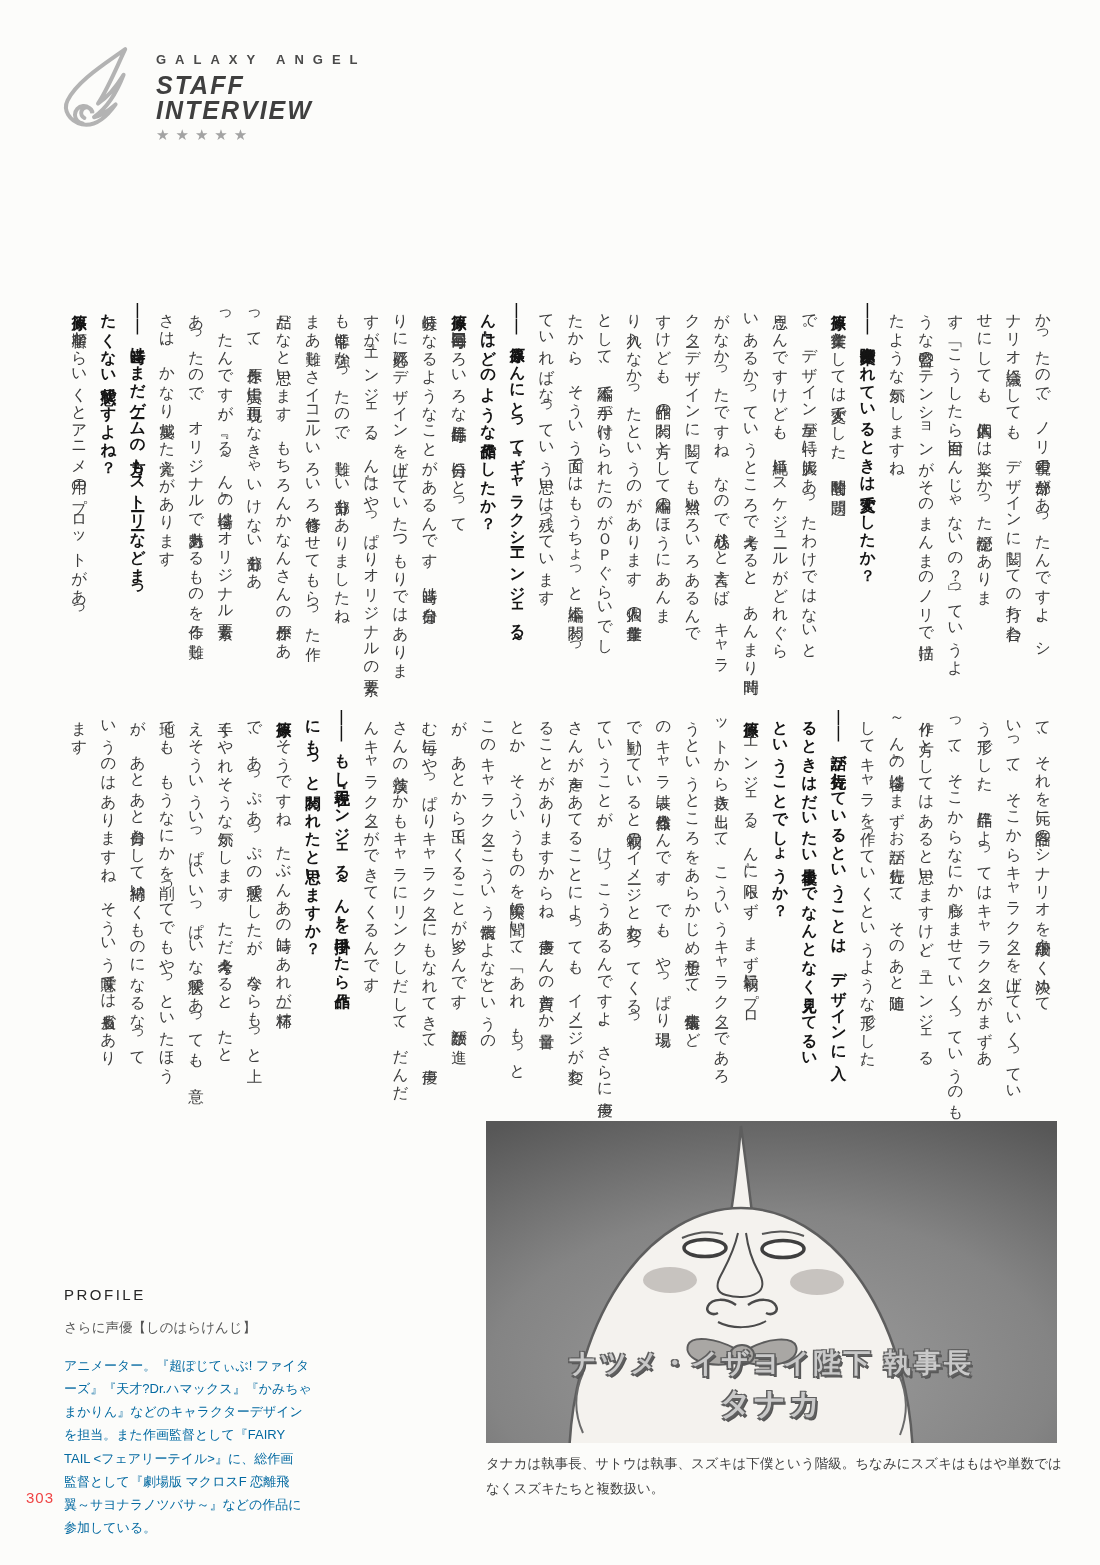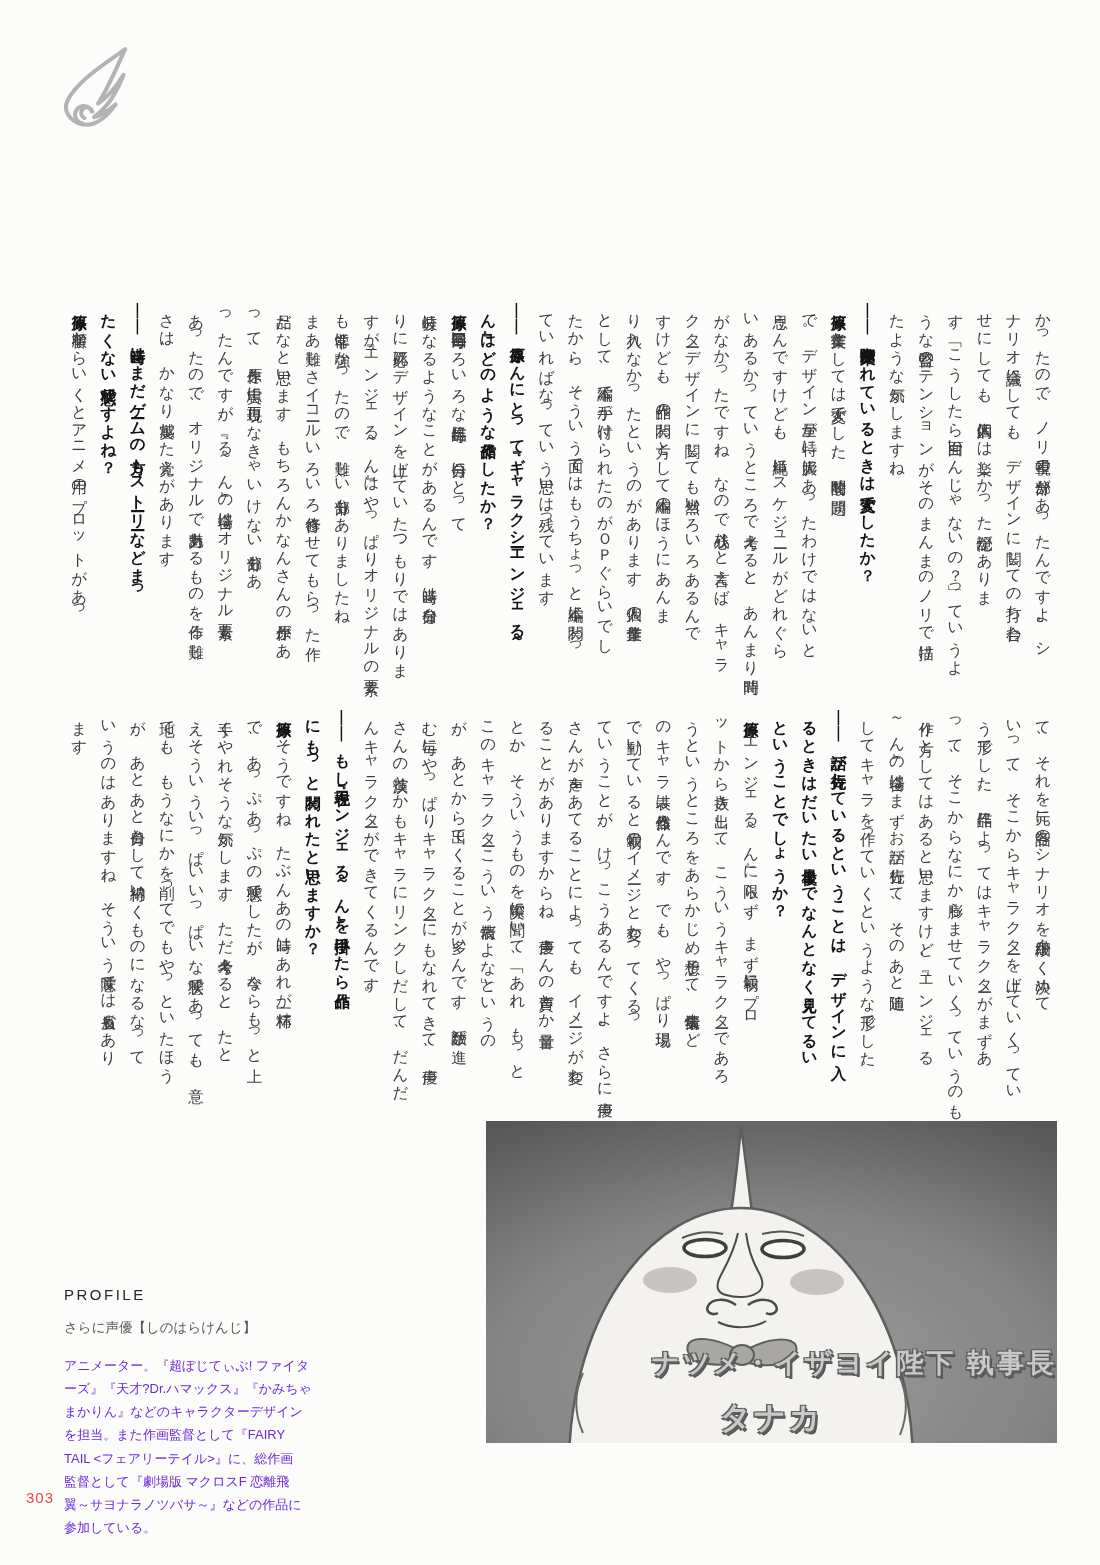--- a/index.html
+++ b/index.html
@@ -30,51 +30,57 @@
     white-space:pre-line; color:#3c3c3c;
   }
   .band1 { top:303px; }
   .band2 { top:710px; }
   .seg.bold { font-weight:bold; color:#141414; }
 
   
   .profile { position:absolute; left:64px; top:1286px; width:262px; }
   .profile-heading { font-size:15px; font-weight:normal; letter-spacing:2.5px; color:#262626; }
   .profile-name { font-size:13.5px; color:#555; margin-top:16px; }
-  .profile-bio { font-size:13px; line-height:1.78; color:#6d28d9; margin-top:17px; white-space:pre-line; }
+  .profile-bio { font-size:13px; line-height:1.78; color:#0369a1; margin-top:17px; white-space:pre-line; }
 
   
   .shot { position:absolute; left:486px; top:1121px; width:571px; height:322px; margin:0; }
   .shot svg { display:block; width:100%; height:100%; }
   .shot-overlay {
     position:absolute; left:0; right:0; top:224px; text-align:center;
     font-weight:bold; color:#c9c9c9; letter-spacing:3px;
     text-shadow:1.5px 1.5px 0 #5f5f5f, -1.5px -1.5px 0 #5f5f5f,
                 1.5px -1.5px 0 #5f5f5f, -1.5px 1.5px 0 #5f5f5f, 2.5px 2.5px 0 #565656;
   }
-  .shot-overlay .l1 { font-size:27px;text-align:right; }
-  .shot-overlay .l2 { font-size:31px; margin-top:16px; }
+  .shot-overlay .l1 { font-size:27px; }
+  .shot-overlay .l2 { font-size:31px; margin-top:2px; }
   .shot-caption {
     position:absolute; left:486px; top:1452px; width:578px;
     font-size:13.5px; line-height:1.85; color:#3f3f3f; white-space:pre-line;
   }
 
   
   .pagenum { position:absolute; left:26px; top:1489px; font-size:15px; letter-spacing:1px; color:#ef4444; }
 </style>
 </head>
 <body>
 
 <div class="page">
 
   <div class="logo">
     <svg class="logo-wing" viewBox="0 0 110 110">
       <path d="M30 98 C14 94 6 80 12 68 C24 44 56 24 84 4 C70 34 62 54 50 72 C61 65 72 52 82 36 C72 62 59 79 45 89 C54 87 64 80 72 73 C60 90 45 101 30 98 Z" fill="none" stroke="#b3b3b3" stroke-width="5" stroke-linejoin="round"></path>
       <path d="M31 97 a11 11 0 1 1 12 -13 a7 7 0 1 0 -10 6" fill="none" stroke="#b3b3b3" stroke-width="5" stroke-linecap="round"></path>
     </svg>
+    <div class="logo-text">
+      <div class="logo-series">GALAXY ANGEL</div>
+      <div class="logo-staff">STAFF</div>
+      <div class="logo-interview">INTERVIEW</div>
+      <div class="logo-stars">★★★★★</div>
+    </div>
   </div>
 
   <div class="tband band1"><span class="seg">かったので、ノリ重視の部分があったんですよ。シ
 ナリオ会議にしても、デザインに関しての打ち合わ
 せにしても、個人的には楽しかった記憶がありま
 す。「こうしたら面白いんじゃないの？」っていうよ
 うな監督のテンションがそのまんまのノリで描け
 たような気がしますね。
 </span><span class="seg bold">——実際作業されているときは大変でしたか？
 </span><span class="seg bold">篠原</span><span class="seg">　実作業としては大変でした、時間的な問題
@@ -190,16 +196,18 @@
       <path d="M250 228 C230 217 206 214 202 224 C198 236 216 248 250 242 Z" fill="#a9a7a4" stroke="#5c5c5c" stroke-width="2"></path>
       <path d="M262 228 C282 217 306 215 310 225 C314 237 296 249 262 242 Z" fill="#a9a7a4" stroke="#5c5c5c" stroke-width="2"></path>
       <ellipse cx="256" cy="234" rx="12" ry="10" fill="#a9a7a4" stroke="#5c5c5c" stroke-width="2"></ellipse>
     </svg>
     <div class="shot-overlay">
       <div class="l1">ナツメ・イザヨイ陛下 執事長</div>
       <div class="l2">タナカ</div>
     </div>
   </figure>
 
+  <div class="shot-caption">タナカは執事長、サトウは執事、スズキは下僕という階級。ちなみにスズキはもはや単数では
+なくスズキたちと複数扱い。</div>
 
   <div class="pagenum">303</div>
 
 </div>
 
 </body></html>

